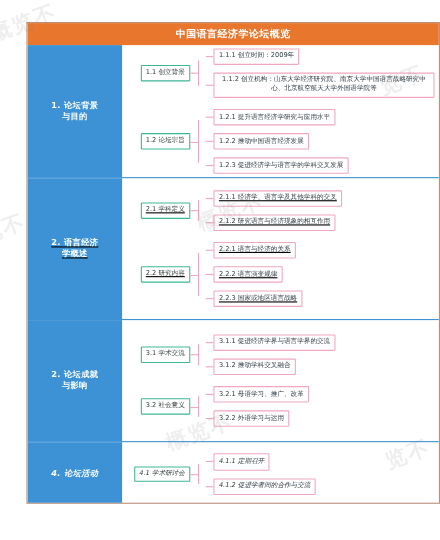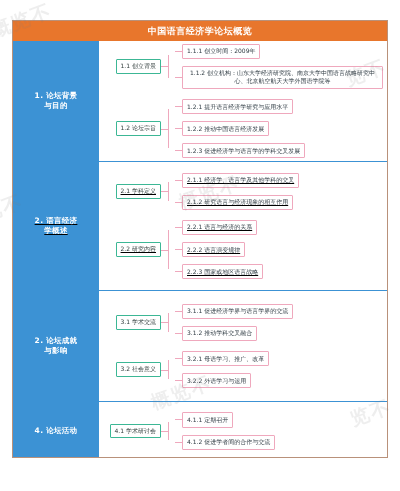--- a/index.html
+++ b/index.html
@@ -21,21 +21,21 @@
     position:absolute;
     color:rgba(120,120,120,0.13);
     font-size:19px;
     font-weight:bold;
     transform:rotate(-20deg);
     white-space:nowrap;
     letter-spacing:2px;
   }
   .frame{
     position:absolute;
-    left:12px;top:20px;
+    left:24px;top:20px;
     width:376px;height:438px;
     border:1.5px solid #b9917a;
     background:#ffffff;
     box-sizing:border-box;
     overflow:hidden;
     z-index:2;
   }
   .title-bar{
     height:20px;
     background:#e8762c;
@@ -144,21 +144,21 @@
     line-height:1.35;
     padding:2.5px 4px;
     box-sizing:border-box;
     border-radius:1px;
   }
   .leaf.wide{width:100%;text-align:center;}
   .leaf.auto{display:inline-block;}
   .sec1{height:120px;}
   .sec2{height:128px;text-decoration:underline;}
   .sec3{height:110px;}
-  .sec4{height:58px;}
+  .sec4{height:58px;font-style:italic;}
 </style>
 </head>
 <body>
 
 <div class="watermark">
   <div class="wm" style="left:-10px;top:8px;">概览不</div>
   <div class="wm" style="left:-18px;top:195px;">览不</div>
   <div class="wm" style="left:178px;top:180px;">概览不</div>
   <div class="wm" style="left:345px;top:60px;">览不</div>
   <div class="wm" style="left:150px;top:380px;">概览不</div>

